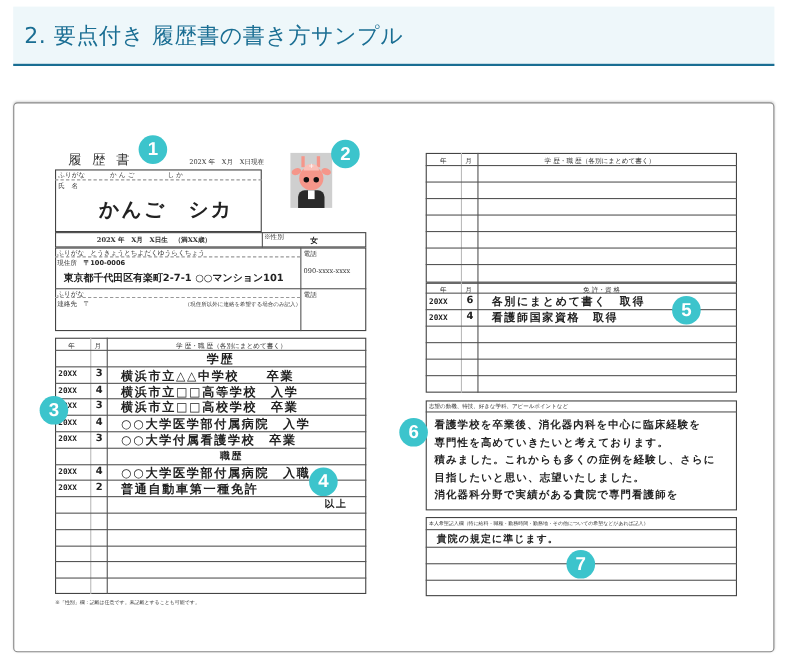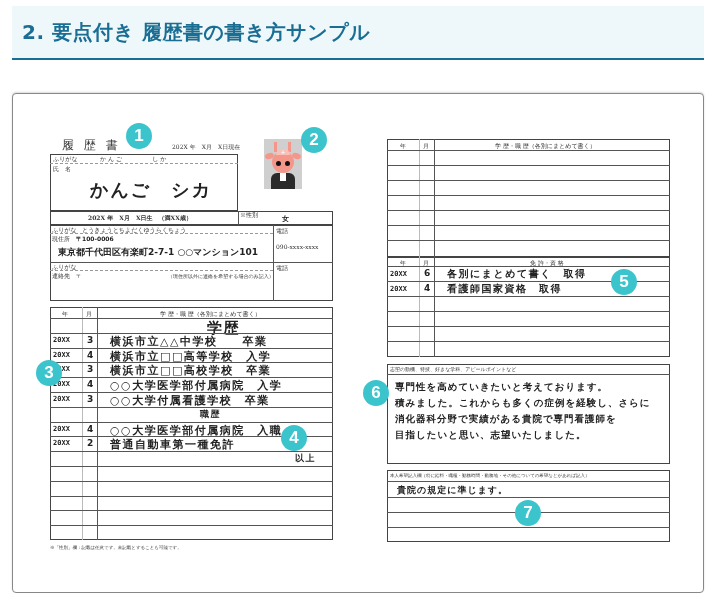--- a/index.html
+++ b/index.html
@@ -4,21 +4,21 @@
 <style>
   * { box-sizing: border-box; margin: 0; padding: 0; }
   html, body { width: 718px; height: 600px; background: #ffffff; overflow: hidden; }
   body { font-family: "DejaVu Sans", sans-serif; color: #222; position: relative; }
 
   .heading {
     position: absolute; left: 12px; top: 6px; width: 692px; height: 54px;
     background: #eef7fa; border-bottom: 2px solid #1a6e93;
     display: flex; align-items: center; padding-left: 10px;
   }
-  .heading h2 { font-size: 20px; font-weight: bold; color: #1a6e93; letter-spacing: 0.5px; }
+  .heading h2 { font-size: 20px; font-weight: normal; color: #1a6e93; letter-spacing: 0.5px; }
 
   .sheet {
     position: absolute; left: 12px; top: 93px; width: 692px; height: 500px;
     border: 1px solid #888; border-radius: 4px; background: #fff;
     box-shadow: 0 -1px 2px rgba(0,0,0,0.15);
   }
 
   .t { position: absolute; font-family: "DejaVu Serif", serif; color: #333; }
   .hand { position: absolute; font-family: "DejaVu Sans", sans-serif; font-weight: bold; color: #222; }
   .box { position: absolute; border: 1px solid #444; }
@@ -109,21 +109,21 @@
   <div class="box" style="left:50px;top:307px;width:283px;height:233px;"></div>
   <div class="vline light" style="left:82px;top:307px;height:233px;"></div>
   <div class="vline" style="left:97px;top:307px;height:233px;"></div>
   <div class="t tiny" style="left:62px;top:310px;">年</div>
   <div class="t tiny" style="left:86px;top:310px;">月</div>
   <div class="t tiny" style="left:160px;top:310px;">学 歴・職 歴（各別にまとめて書く）</div>
   <div id="hist-rows">
       <div class="hline" style="left: 50px; top: 318px; width: 283px;"></div>
       <div class="hand row-y" style="left: 53px; top: 321px;"></div>
       <div class="hand row-m" style="left: 87px; top: 320px;"></div>
-      <div class="hand row-c" style="left: 207px; top: 319px; font-size: 15px;">学歴</div>
+      <div class="hand row-c" style="left: 188px; top: 319px; font-size: 11px;">学歴</div>
       <div class="hline" style="left: 50px; top: 332.8px; width: 283px;"></div>
       <div class="hand row-y" style="left: 53px; top: 335.8px;">20XX</div>
       <div class="hand row-m" style="left: 87px; top: 334.8px;">3</div>
       <div class="hand row-c" style="left: 110px; top: 333.8px;">横浜市立△△中学校　　卒業</div>
       <div class="hline" style="left: 50px; top: 347.6px; width: 283px;"></div>
       <div class="hand row-y" style="left: 53px; top: 350.6px;">20XX</div>
       <div class="hand row-m" style="left: 87px; top: 349.6px;">4</div>
       <div class="hand row-c" style="left: 110px; top: 348.6px;">横浜市立□□高等学校　入学</div>
       <div class="hline" style="left: 50px; top: 362.4px; width: 283px;"></div>
       <div class="hand row-y" style="left: 53px; top: 365.4px;">20XX</div>
@@ -225,24 +225,25 @@
       <div class="hline" style="left: 387px; top: 341px; width: 283px;"></div>
       <div class="hand row-y" style="left: 390px; top: 345px;"></div>
       <div class="hand row-m" style="left: 424px; top: 343px;"></div>
       <div class="hand row-c" style="left: 447px; top: 342px; font-size: 10px;"></div>
     </div>
 
   <div class="box" style="left:387px;top:364px;width:283px;height:100px;"></div>
   <div class="hline" style="left:387px;top:374px;width:283px;"></div>
   <div class="t" style="left:390px;top:366px;font-size:5px;">志望の動機、特技、好きな学科、アピールポイントなど</div>
   <div class="hand" style="left:395px;top:379px;font-size:9.5px;line-height:16px;letter-spacing:1px;">
+    <div>看護学校を卒業後、消化器内科を中心に臨床経験を</div>
     <div>専門性を高めていきたいと考えております。</div>
     <div>積みました。これからも多くの症例を経験し、さらに</div>
+    <div>目指したいと思い、志望いたしました。</div>
     <div>消化器科分野で実績がある貴院で専門看護師を</div>
-    <div>目指したいと思い、志望いたしました。</div>
   </div>
 
   <div class="box" style="left:387px;top:470px;width:283px;height:72px;"></div>
   <div class="hline" style="left:387px;top:481px;width:283px;"></div>
   <div class="hline" style="left:387px;top:497px;width:283px;"></div>
   <div class="hline" style="left:387px;top:512px;width:283px;"></div>
   <div class="hline" style="left:387px;top:527px;width:283px;"></div>
   <div class="t" style="left:390px;top:473px;font-size:4.5px;">本人希望記入欄（特に給料・職種・勤務時間・勤務地・その他についての希望などがあれば記入）</div>
   <div class="hand" style="left:397px;top:484px;font-size:9px;letter-spacing:1px;">貴院の規定に準じます。</div>
 </div>

